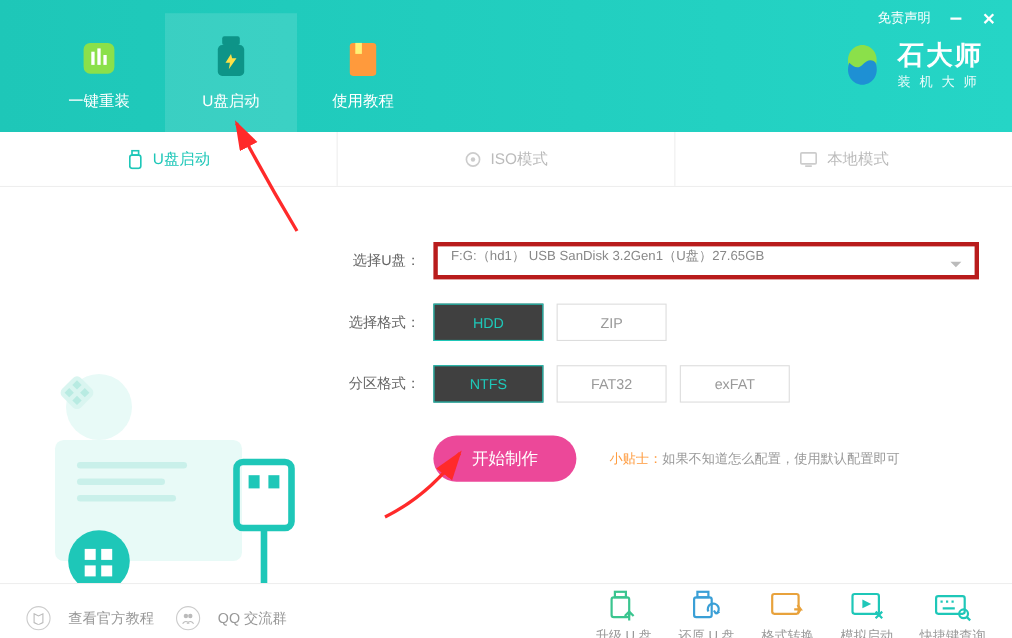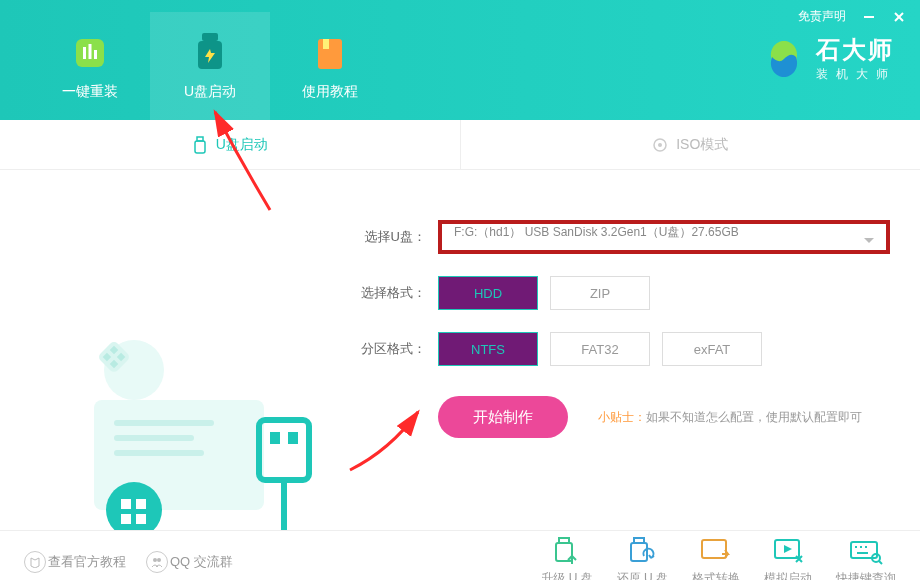--- a/index.html
+++ b/index.html
@@ -18,41 +18,41 @@
 .brand { position: absolute; right: 24px; top: 34px; display: flex; align-items: center; gap: 10px; }
 .brand-text { color: #fff; }
 .brand-title { font-size: 24px; font-weight: bold; letter-spacing: 2px; }
 .brand-sub { font-size: 12px; letter-spacing: 8px; opacity: 0.9; }
 
 .modebar { height: 50px; display: flex; border-bottom: 1px solid #eee; }
 .mode { flex: 1; display: flex; align-items: center; justify-content: center; gap: 8px; color: #bbb; font-size: 14px; cursor: pointer; border-right: 1px solid #eee; }
 .mode:last-child { border-right: none; }
 .mode.active { color: #1ec7b8; }
 
-.main { display: flex; height: 360px; padding-left: 44px; }
+.main { display: flex; height: 360px; }
 .illus { width: 300px; position: relative; }
 .form { flex: 1; padding: 50px 30px 0 10px; }
 
 .row { display: flex; align-items: center; margin-bottom: 22px; }
 .row-label { width: 72px; color: #666; font-size: 13px; text-align: right; margin-right: 12px; }
 .select { flex: 1; max-width: 500px; height: 34px; border: 4px solid #b91c1c; display: flex; padding: 0 12px; color: #888; font-size: 12px; position: relative; }
 .select::after { content: ""; position: absolute; right: 12px; border: 5px solid transparent; border-top-color: #bbb; top: 14px; }
 
 .opts { display: flex; gap: 12px; }
 .opt { width: 100px; height: 34px; border: 1px solid #ddd; display: flex; align-items: center; justify-content: center; color: #999; font-size: 13px; cursor: pointer; }
-.opt.sel { border-color: #1ec7b8; color: #1ec7b8; background: #701a75; }
+.opt.sel { border-color: #1ec7b8; color: #1ec7b8; background: #404040; }
 
 .start-row { display: flex; align-items: center; gap: 30px; margin-top: 30px; padding-left: 84px; }
 .start-btn { width: 130px; height: 42px; border-radius: 21px; background: #ec4899; color: #fff; display: flex; align-items: center; justify-content: center; font-size: 15px; cursor: pointer; }
 .tip { font-size: 12px; color: #999; }
 .tip-label { color: #ff9a3c; }
 
 .footer { height: 62px; border-top: 1px solid #eee; display: flex; align-items: center; padding: 0 24px; }
 .foot-left { display: flex; gap: 20px; }
-.foot-link { display: flex; align-items: center; gap: 2px; color: #999; font-size: 13px; cursor: pointer; }
+.foot-link { display: flex; align-items: center; gap: 16px; color: #999; font-size: 13px; cursor: pointer; }
 .foot-icon { width: 22px; height: 22px; border-radius: 50%; border: 1.5px solid #ccc; display: flex; align-items: center; justify-content: center; }
 .foot-right { margin-left: auto; display: flex; gap: 24px; align-items: center; }
 .action { display: flex; flex-direction: column; align-items: center; gap: 4px; color: #999; font-size: 12px; cursor: pointer; }
 .action svg { width: 36px; height: 30px; }
 
 .arrow { position: absolute; pointer-events: none; }
 </style>
 </head>
 <body>
 
@@ -122,20 +122,27 @@
         <rect x="3" y="5" width="10" height="12" rx="2" fill="none" stroke="#1ec7b8" stroke-width="1.5"></rect>
       </svg>
     <span>U盘启动</span>
   </div>
   <div class="mode">
     <svg width="16" height="16">
         <circle cx="8" cy="8" r="6" fill="none" stroke="#ccc" stroke-width="1.5"></circle>
         <circle cx="8" cy="8" r="2" fill="#ccc"></circle>
       </svg>
     <span>ISO模式</span>
+  </div>
+  <div class="mode">
+    <svg width="18" height="16">
+        <rect x="2" y="2" width="14" height="10" rx="1" fill="none" stroke="#ccc" stroke-width="1.5"></rect>
+        <line x1="6" y1="14" x2="12" y2="14" stroke="#ccc" stroke-width="1.5"></line>
+      </svg>
+    <span>本地模式</span>
   </div>
 </div>
 
 <div class="main">
   <div class="illus">
     <svg width="300" height="360">
       <circle cx="90" cy="200" r="30" fill="#e8faf7"></circle>
       <rect x="50" y="230" width="170" height="110" rx="8" fill="#e8faf7"></rect>
       <rect x="70" y="250" width="100" height="6" rx="3" fill="#c9f0ea"></rect>
       <rect x="70" y="265" width="80" height="6" rx="3" fill="#c9f0ea"></rect>

